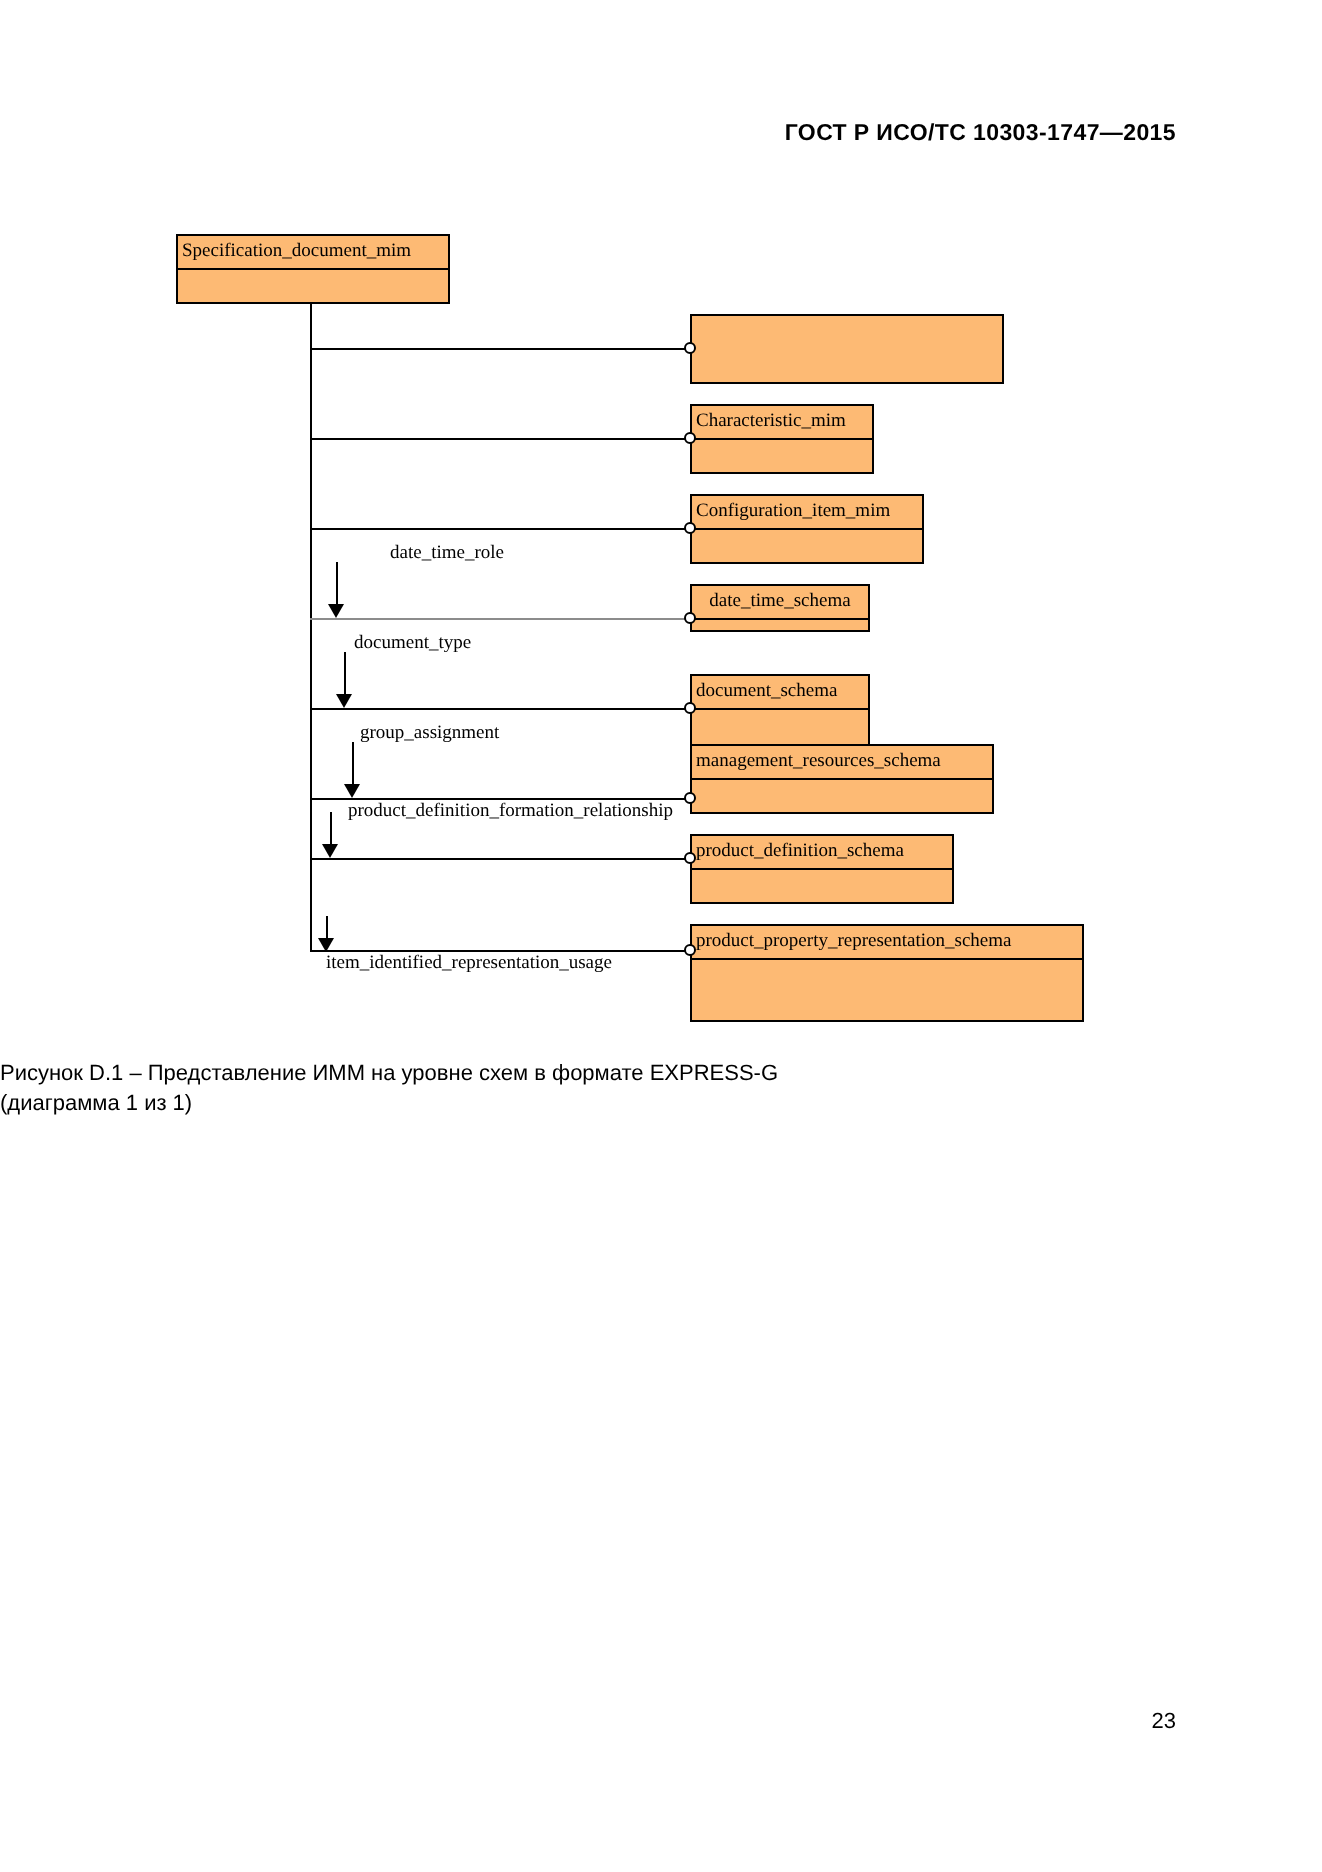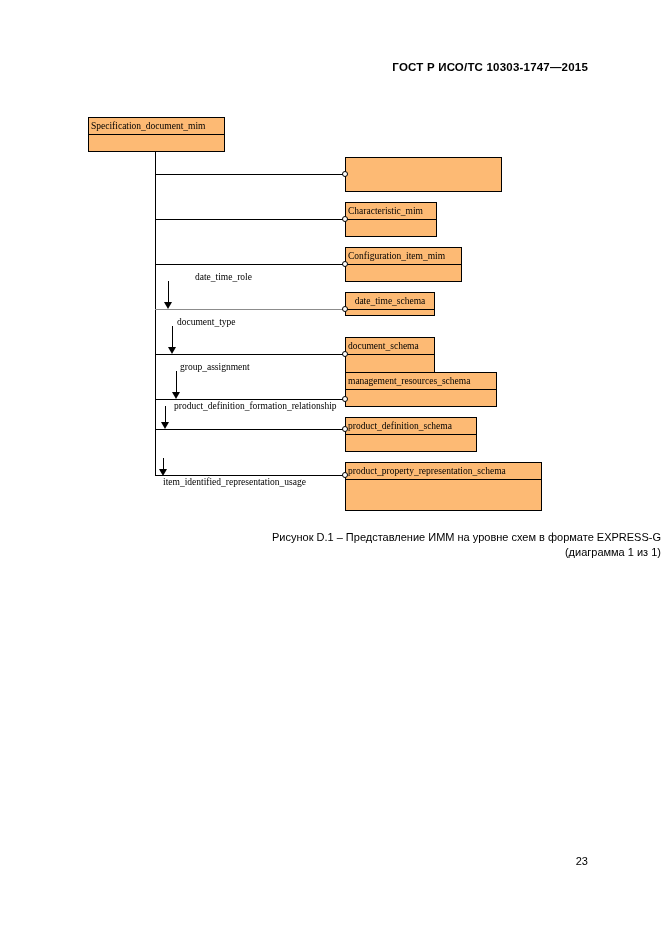--- a/index.html
+++ b/index.html
@@ -120,21 +120,21 @@
     font-size: 9.5px;
     white-space: nowrap;
   }
 
   
   .caption {
     position: absolute;
     left: 0;
     right: 0;
     top: 530px;
-    text-align: right;
+    text-align: left;
     font-family: "Liberation Sans", sans-serif;
     font-size: 11px;
     line-height: 15px;
   }
 
   
   .page-number {
     position: absolute;
     right: 73px;
     top: 855px;

